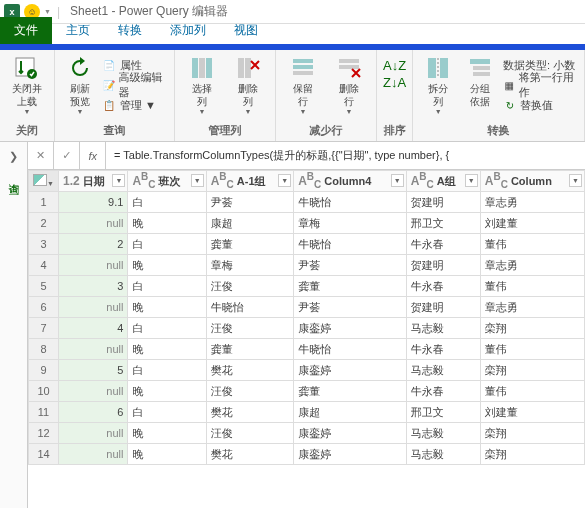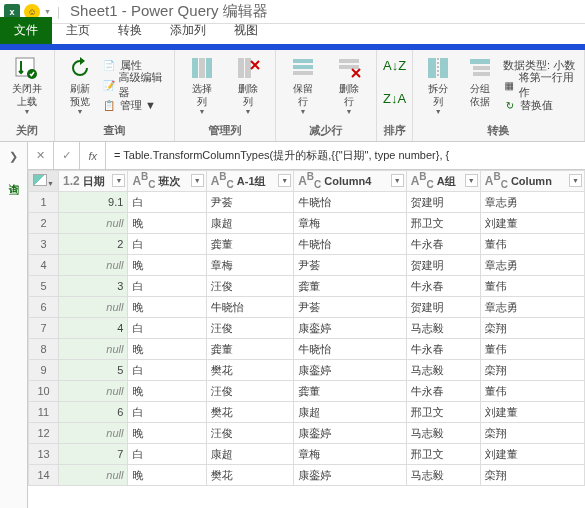--- a/index.html
+++ b/index.html
@@ -3,24 +3,24 @@
 <meta charset="utf-8">
 <style>
 * { box-sizing: border-box; margin: 0; padding: 0; }
 body { font-family: "Microsoft YaHei", "Segoe UI", sans-serif; font-size: 12px; color: #444; background: #fff; overflow: hidden; width: 585px; height: 508px; }
 
 .titlebar { height: 24px; background: #fff; border-bottom: 1px solid #ddd; display: flex; align-items: center; padding: 0 4px; gap: 4px; }
 .titlebar .excel-ico { width: 16px; height: 16px; background: #217346; color: #fff; display: flex; align-items: center; justify-content: center; font-size: 9px; font-weight: bold; border-radius: 2px; }
 .titlebar .smiley { width: 16px; height: 16px; background: #ffcc00; border-radius: 50%; display: flex; align-items: center; justify-content: center; font-size: 9px; }
 .titlebar .sep { color: #ccc; margin: 0 2px; }
 .titlebar .dd { color: #888; font-size: 7px; }
-.titlebar .title { margin-left: 4px; color: #666; font-size: 15px; }
+.titlebar .title { margin-left: 4px; color: #666; font-size: 12px; }
 
 .tabs { height: 26px; display: flex; align-items: flex-end; border-bottom: 6px solid #1d4ed8; background: #fff; }
-.tab { padding: 5px 14px; font-size: 12px; color: #404040; cursor: pointer; }
+.tab { padding: 5px 14px; font-size: 12px; color: #0369a1; cursor: pointer; }
 .tab.active { background: #0b6a0b; color: #fff; }
 
 .ribbon { height: 92px; background: #f6f6f6; border-bottom: 1px solid #ccc; display: flex; }
 .rgroup { display: flex; flex-direction: column; align-items: center; justify-content: space-between; border-right: 1px solid #ddd; padding: 4px 6px 2px; }
 .rgroup .body { display: flex; gap: 4px; align-items: flex-start; height: 72px; }
 .rgroup .glabel { font-size: 11px; color: #666; padding: 1px 0; font-weight: bold; }
 .bigbtn { display: flex; flex-direction: column; align-items: center; width: 42px; cursor: pointer; }
 .bigbtn .ico { width: 32px; height: 28px; display: flex; align-items: center; justify-content: center; }
 .bigbtn .lbl { font-size: 10px; text-align: center; line-height: 13px; }
 .bigbtn .dd { font-size: 7px; color: #666; }
@@ -41,21 +41,21 @@
 
 .grid { flex: 1; overflow: auto; position: relative; }
 table { border-collapse: collapse; width: 100%; }
 th, td { border: 1px solid #ddd; font-size: 11px; height: 21px; padding: 0 4px; text-align: left; white-space: nowrap; }
 th.rownum, td.rownum { width: 30px; text-align: center; background: #f0f0f0; color: #666; }
 thead th { background: #fafafa; position: relative; }
 thead th .typei { color: #888; margin-right: 3px; font-size: 12px; }
 thead th .ddarr { position: absolute; right: 2px; top: 3px; width: 13px; height: 13px; border: 1px solid #ccc; display: flex; align-items: center; justify-content: center; font-size: 7px; color: #666; background: #fff; cursor: pointer; }
 thead th.corner { background: #e8e8e8; }
 td.numcell { text-align: right; background: #e8f4e8; font-style: normal; }
-td.numcell.null { font-style: italic; color: #888; margin-left: 6px; }
+td.numcell.null { color: #888; margin-left: 6px; }
 .corner-ico { width: 14px; height: 12px; background: linear-gradient(135deg,#7cb 50%,#fff 50%); border:1px solid #aaa; display:inline-block; }
 
 svg { display: block; }
 </style>
 </head>
 <body>
 
 <div class="titlebar">
   <div class="excel-ico">x</div>
   <div class="smiley">☺</div>
@@ -178,21 +178,21 @@
         <div class="lbl" style="white-space:pre;">删除
 行</div>
           <span class="dd">▼</span>
       </div>
     </div>
     <div class="glabel">减少行</div>
   </div>
 
   <div class="rgroup">
     <div class="body">
-      <div style="display:flex;flex-direction:column;gap:18px;padding-top:4px;">
+      <div style="display:flex;flex-direction:column;gap:2px;padding-top:4px;">
         <div style="cursor:pointer;font-size:13px;color:#0b6a0b;">A↓Z</div>
         <div style="cursor:pointer;font-size:13px;color:#0b6a0b;">Z↓A</div>
       </div>
     </div>
     <div class="glabel">排序</div>
   </div>
 
   <div class="rgroup">
     <div class="body">
       <div class="bigbtn">
@@ -364,29 +364,20 @@
             <tr>
               <td class="rownum">12</td>
               <td class="numcell null">null</td>
               <td>晚</td>
               <td>汪俊</td>
               <td>康銮婷</td>
               <td>马志毅</td>
               <td>栾翔</td>
             </tr>
             <tr>
-              <td class="rownum">13</td>
-              <td class="numcell">7</td>
-              <td>白</td>
-              <td>康超</td>
-              <td>章梅</td>
-              <td>邢卫文</td>
-              <td>刘建董</td>
-            </tr>
-            <tr>
               <td class="rownum">14</td>
               <td class="numcell null">null</td>
               <td>晚</td>
               <td>樊花</td>
               <td>康銮婷</td>
               <td>马志毅</td>
               <td>栾翔</td>
             </tr>
           </tbody>
       </table>

